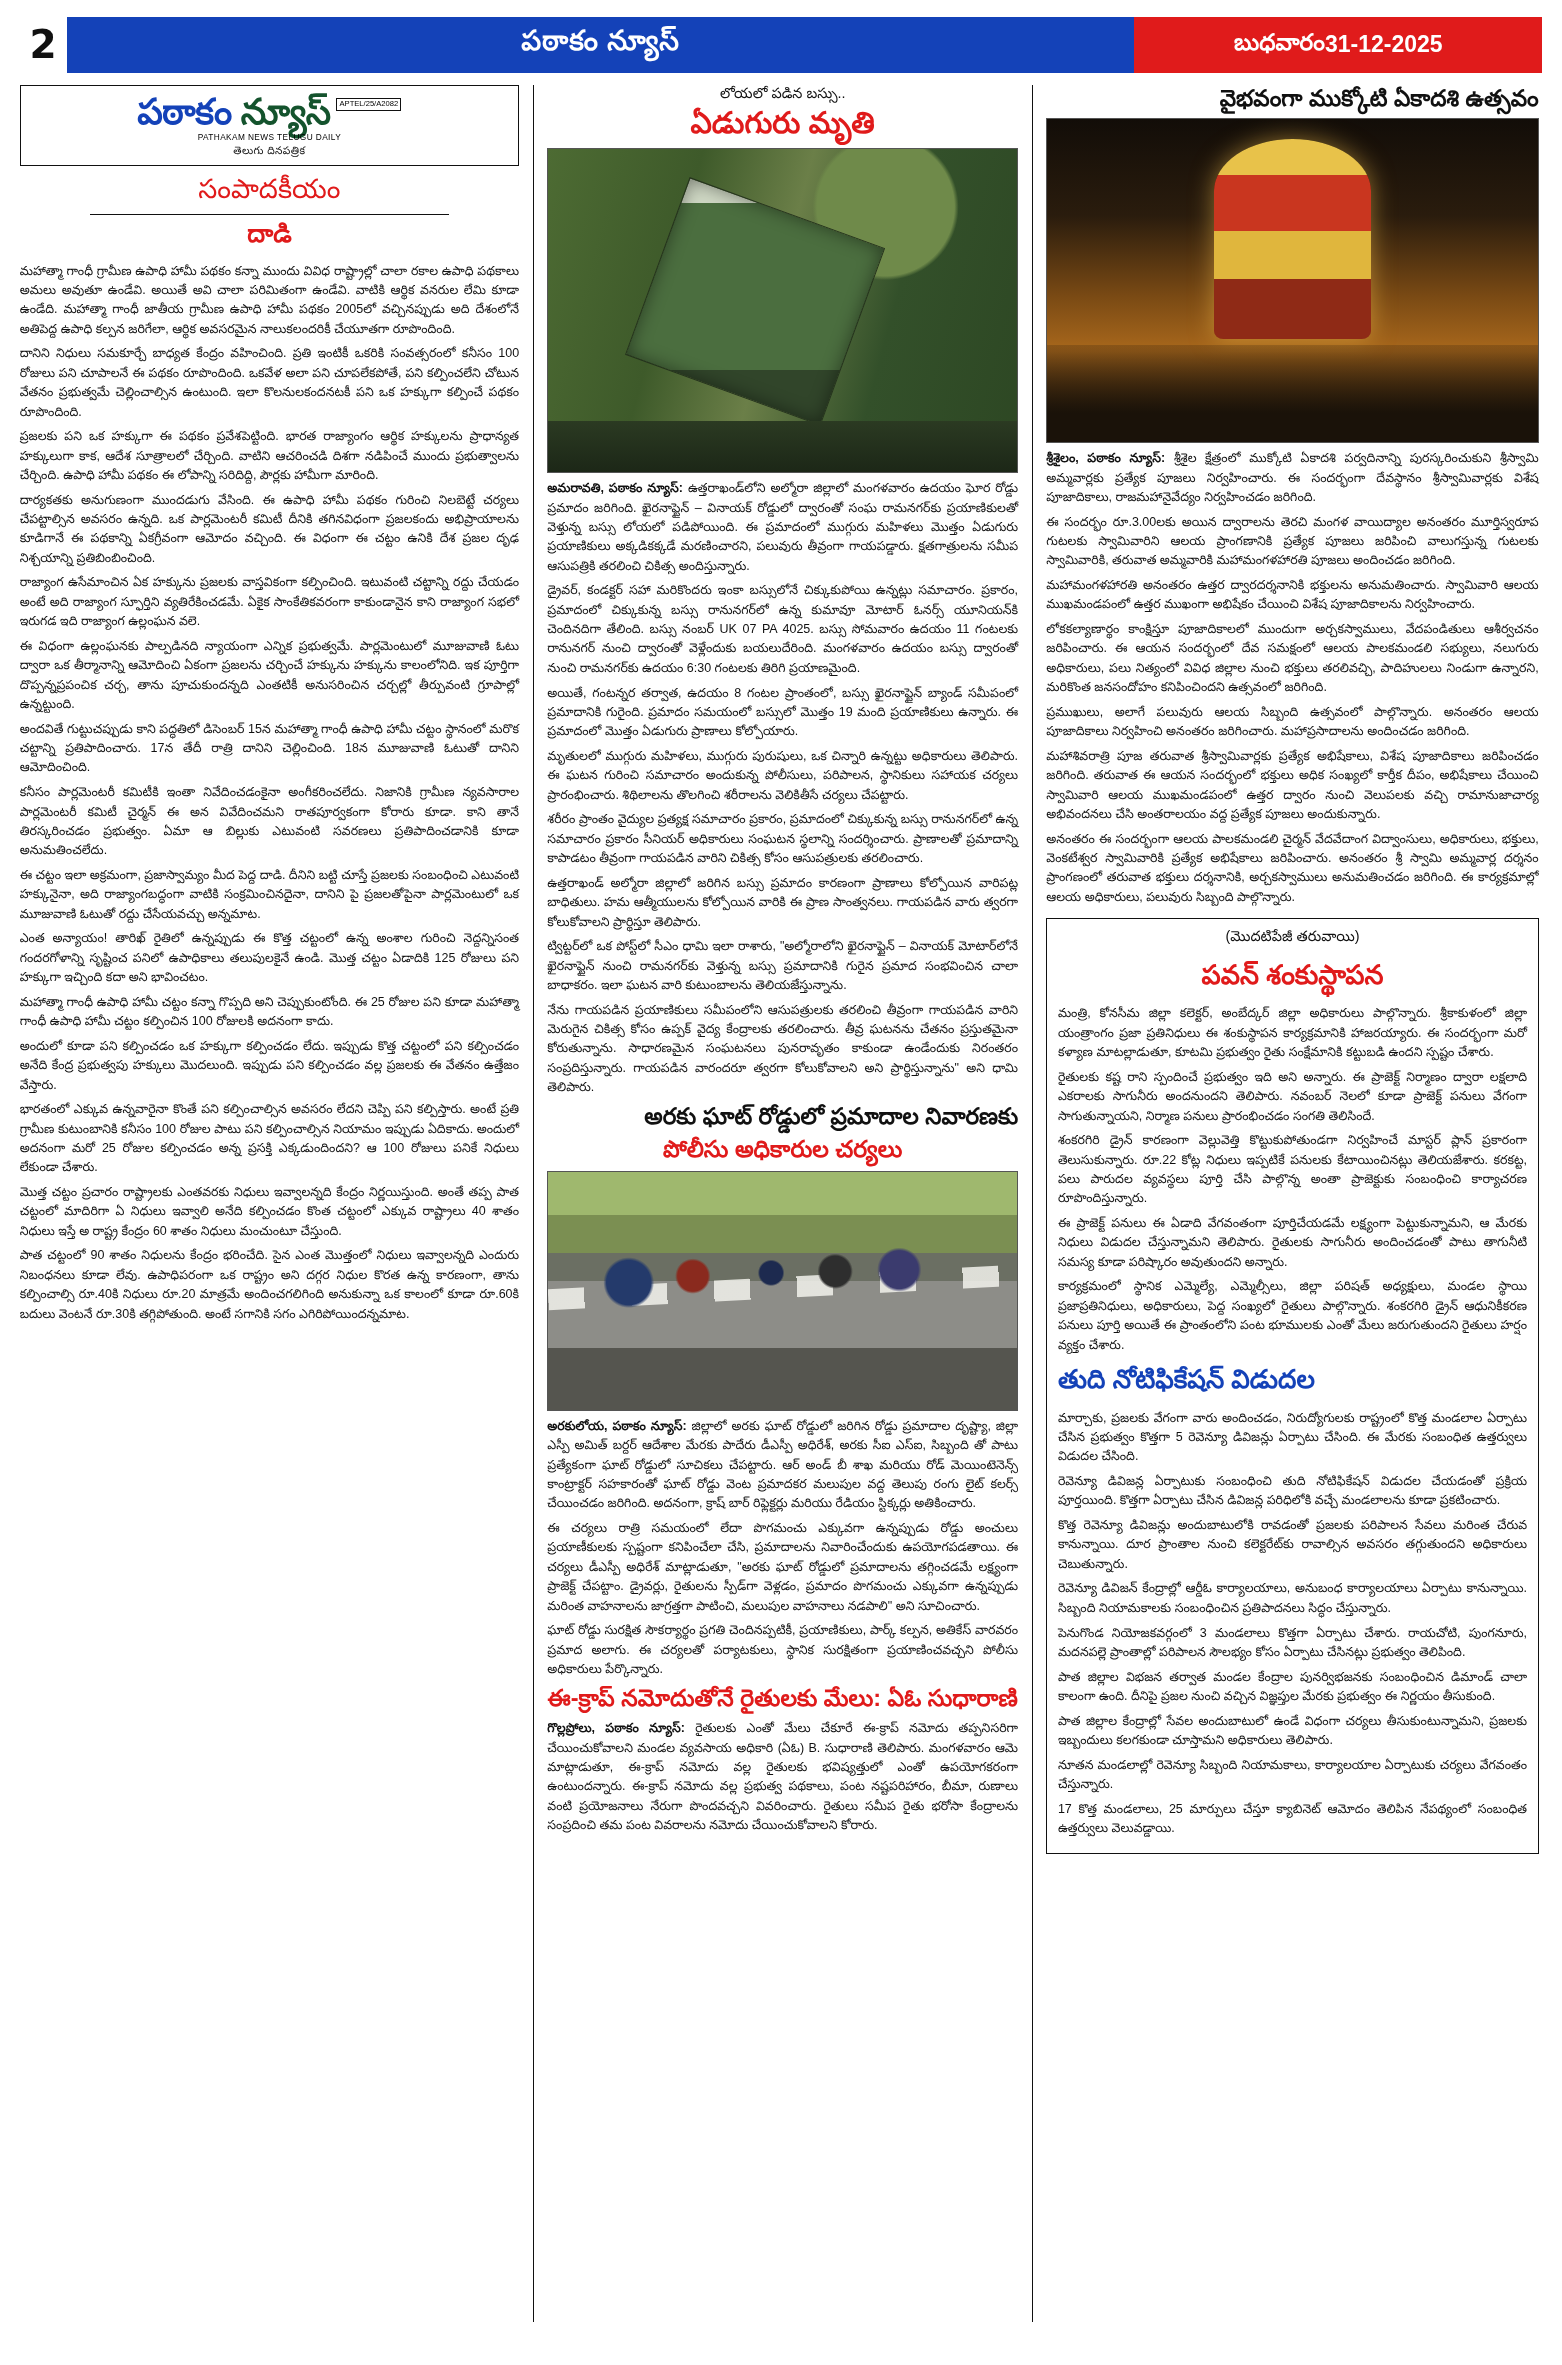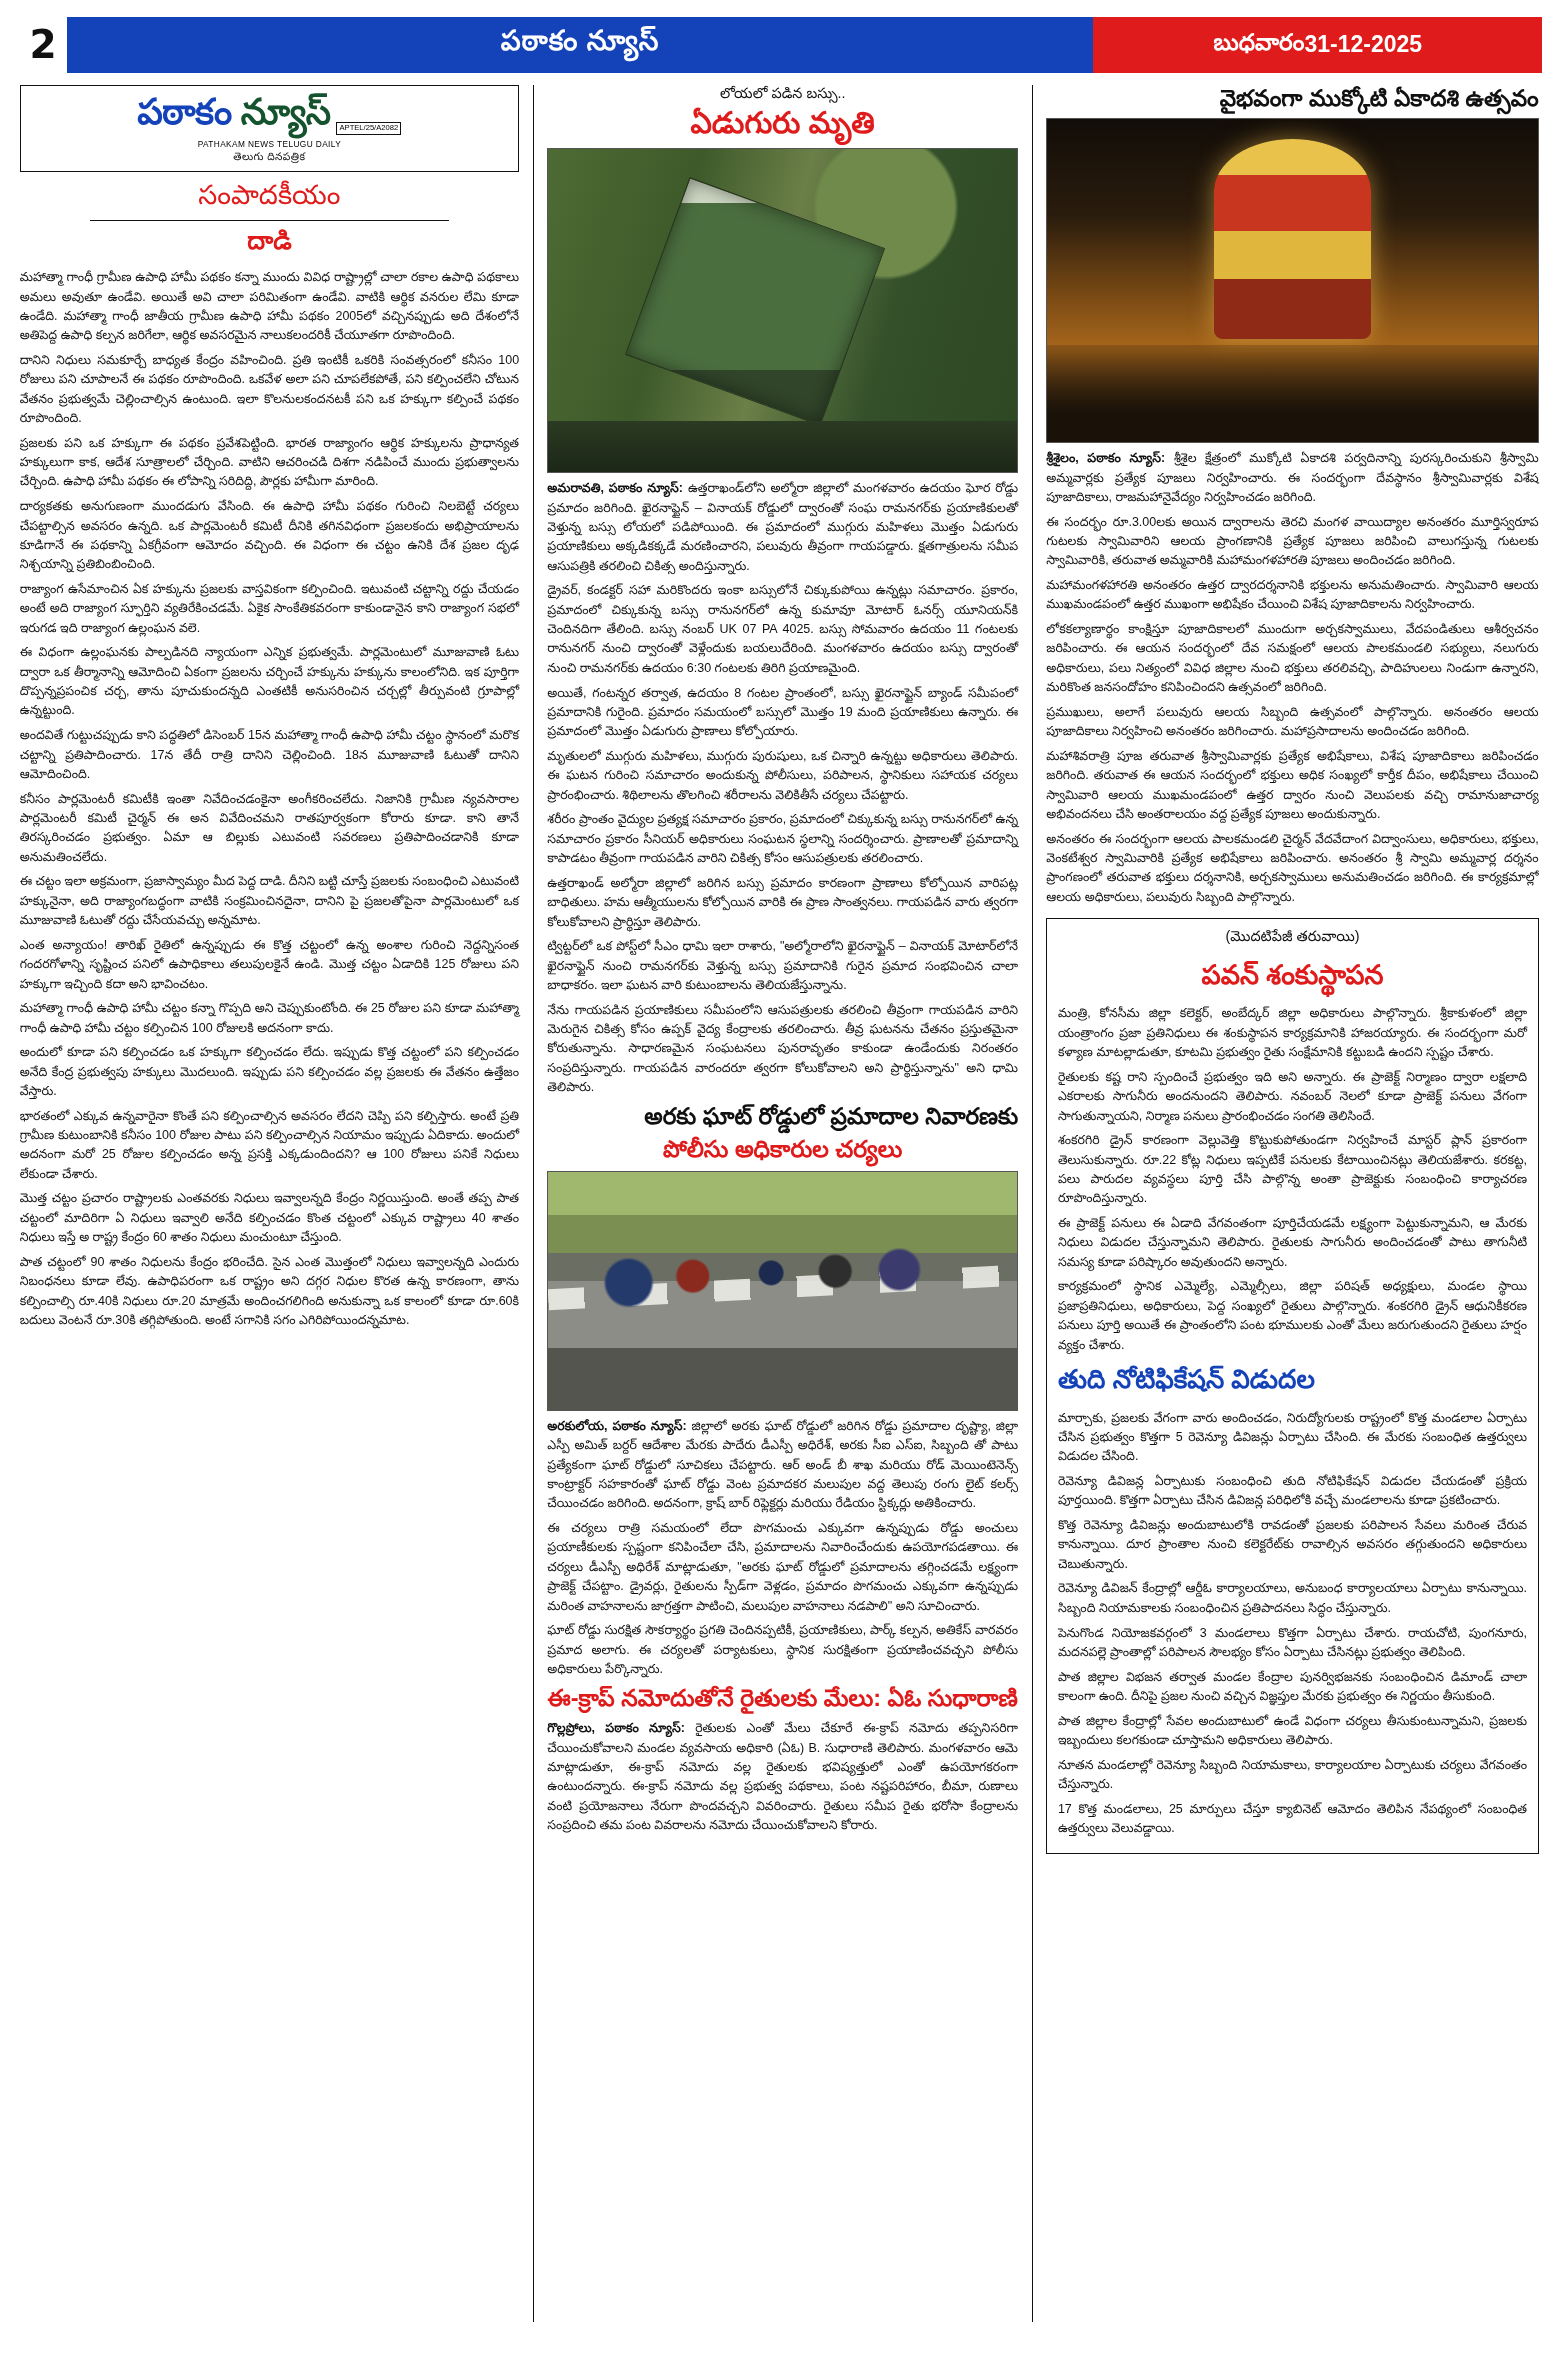--- a/index.html
+++ b/index.html
@@ -42,21 +42,21 @@
     background: #1442b8;
     color: #ffffff;
     display: flex;
     align-items: center;
     justify-content: center;
     font-size: 28px;
     font-weight: bold;
     letter-spacing: 0.8px;
   }
   .topbar-date {
-    width: 449px;
+    width: 408px;
     background: #e01b1b;
     color: #ffffff;
     display: flex;
     align-items: center;
     justify-content: center;
     font-size: 23px;
     font-weight: bold;
   }
 
   
@@ -88,21 +88,20 @@
     color: #1442b8;
     line-height: 1.05;
     letter-spacing: -0.8px;
   }
   .logo-main .red { color: #14532d; }
   .logo-side {
     font-size: 8.3px;
     text-align: center;
     padding-top: 4.5px;
     line-height: 1.3;
-    margin-top: 24px;
   }
   .logo-badge {
     border: 0.8px solid #111;
     font-size: 7.6px;
     padding: 0.8px 2.3px;
     display: inline-block;
     margin-bottom: 2.3px;
   }
   .logo-sub {
     font-size: 8.3px;

